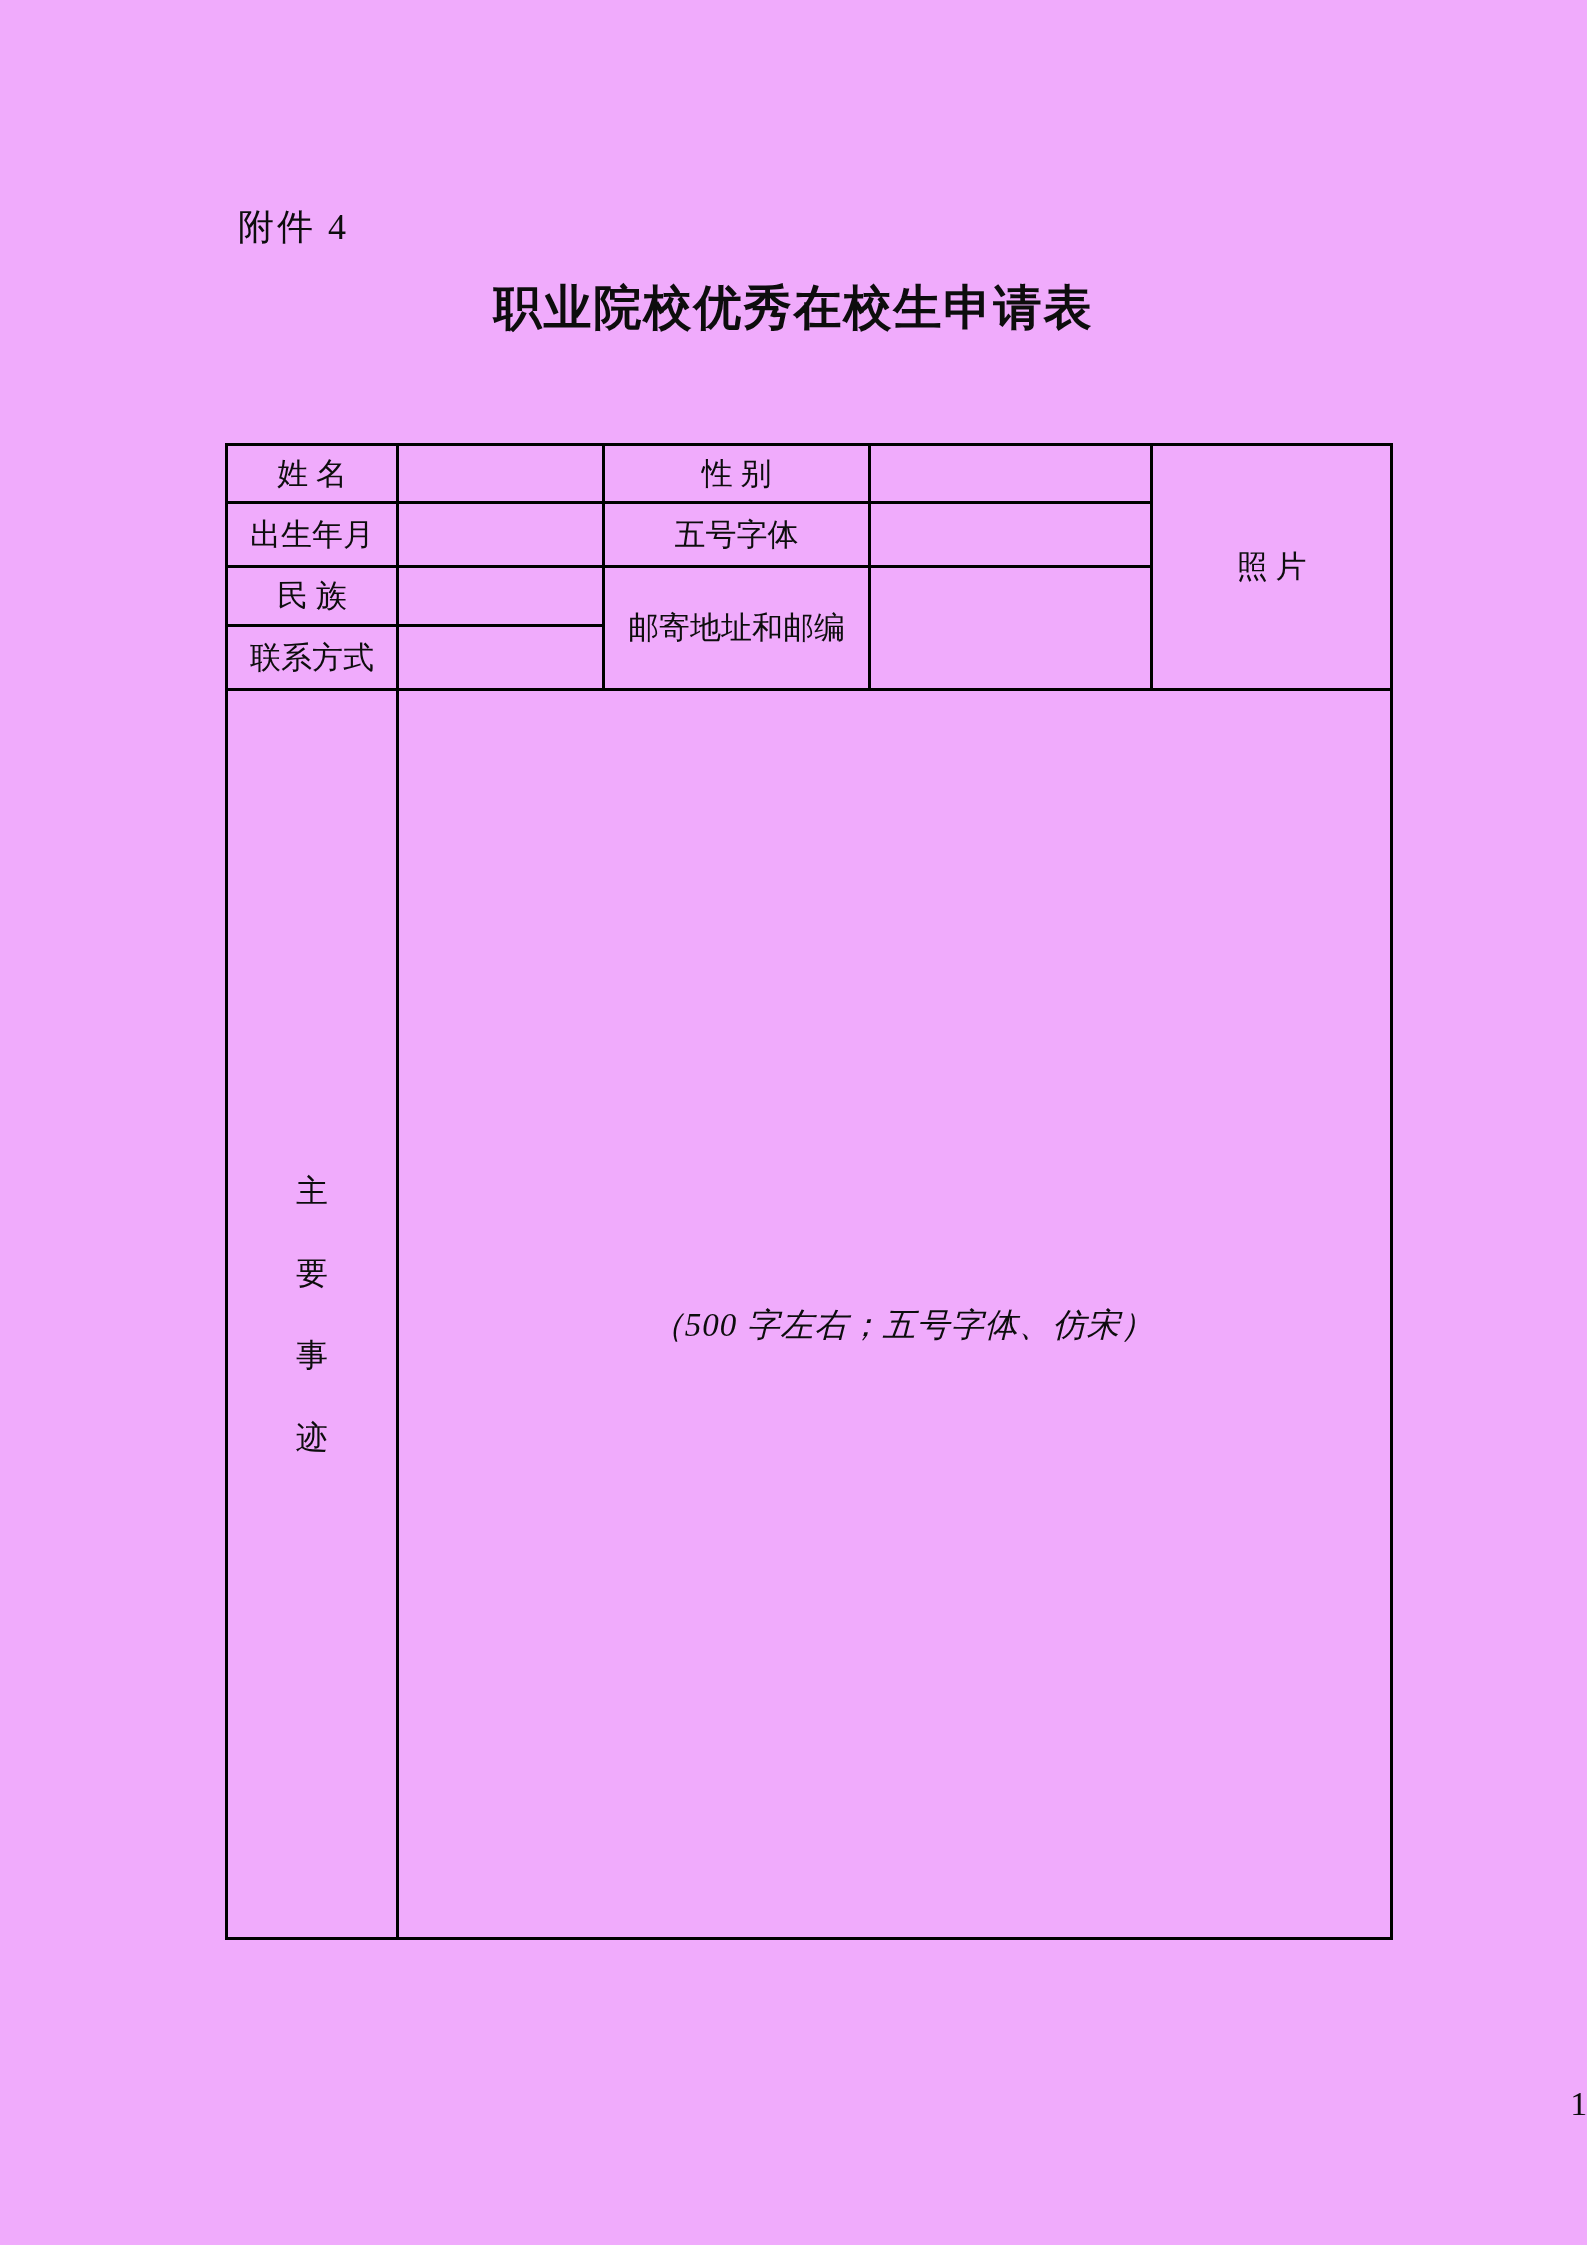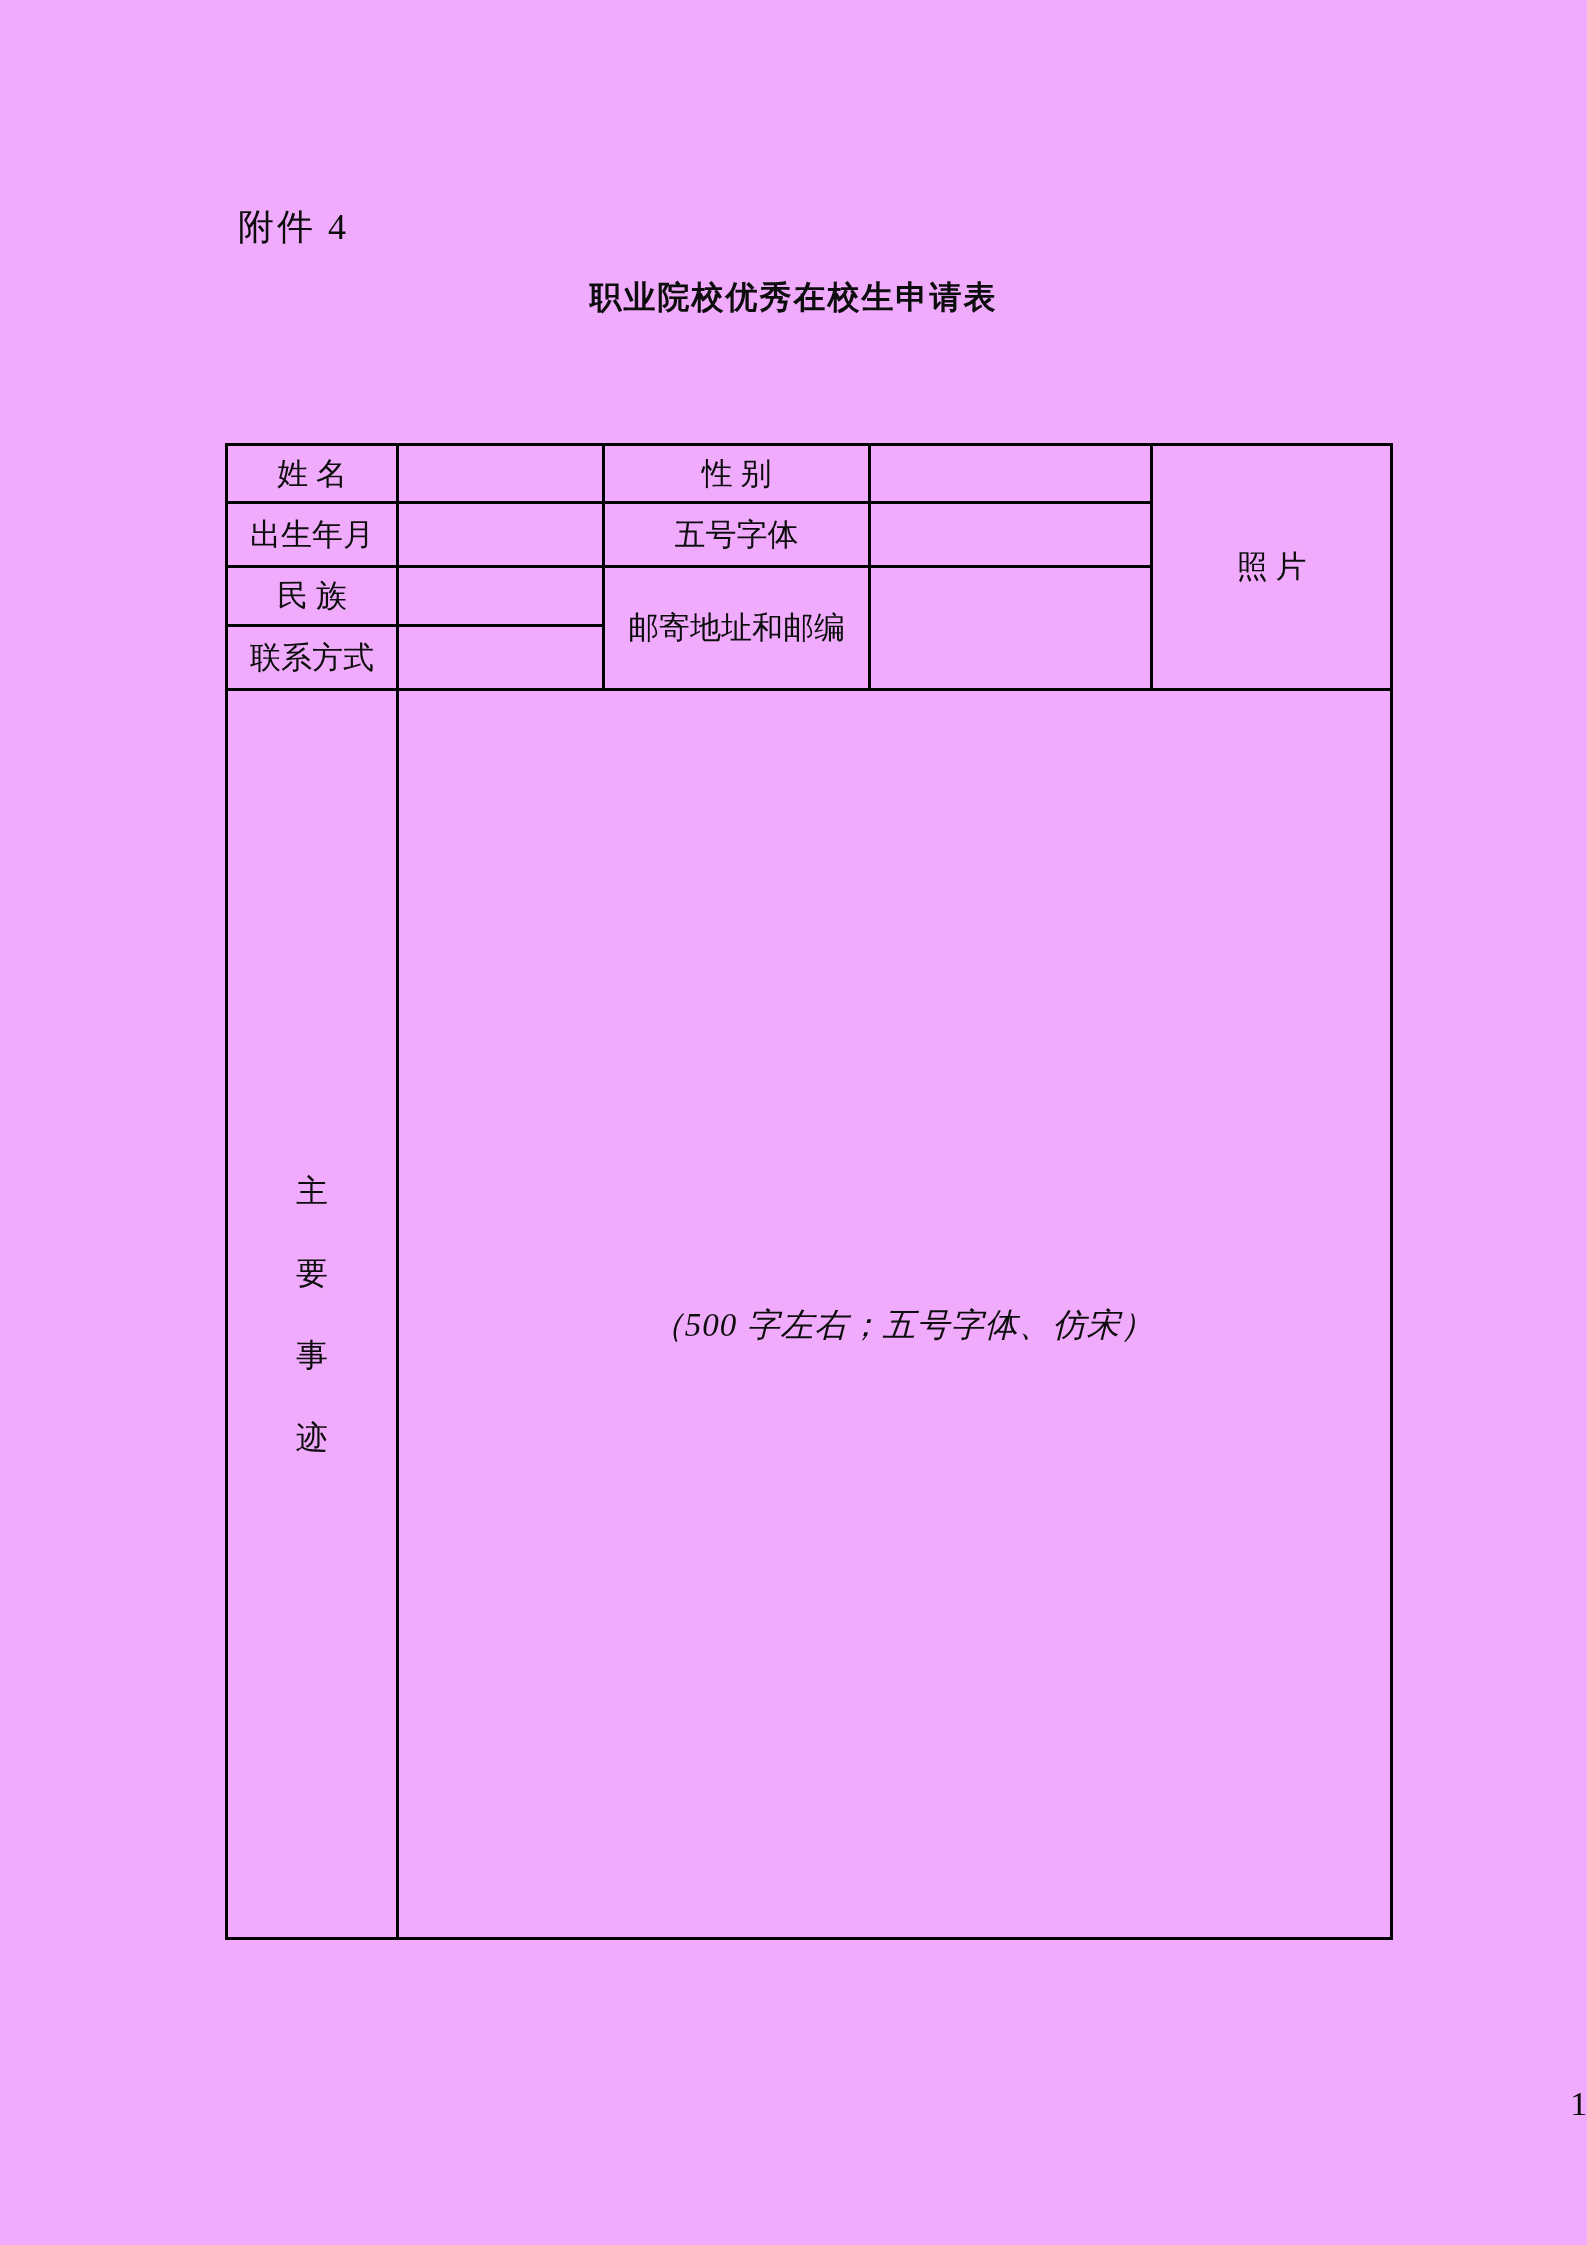--- a/index.html
+++ b/index.html
@@ -22,21 +22,21 @@
     letter-spacing: 3px;
     white-space: nowrap;
   }
 
   .title {
     position: absolute;
     left: 0;
     top: 276px;
     width: 100%;
     text-align: center;
-    font-size: 32px;
+    font-size: 48px;
     font-weight: bold;
     letter-spacing: 2px;
     white-space: nowrap;
   }
 
   .subtitle {
     position: absolute;
     left: 238px;
     top: 381px;
     font-size: 31px;

